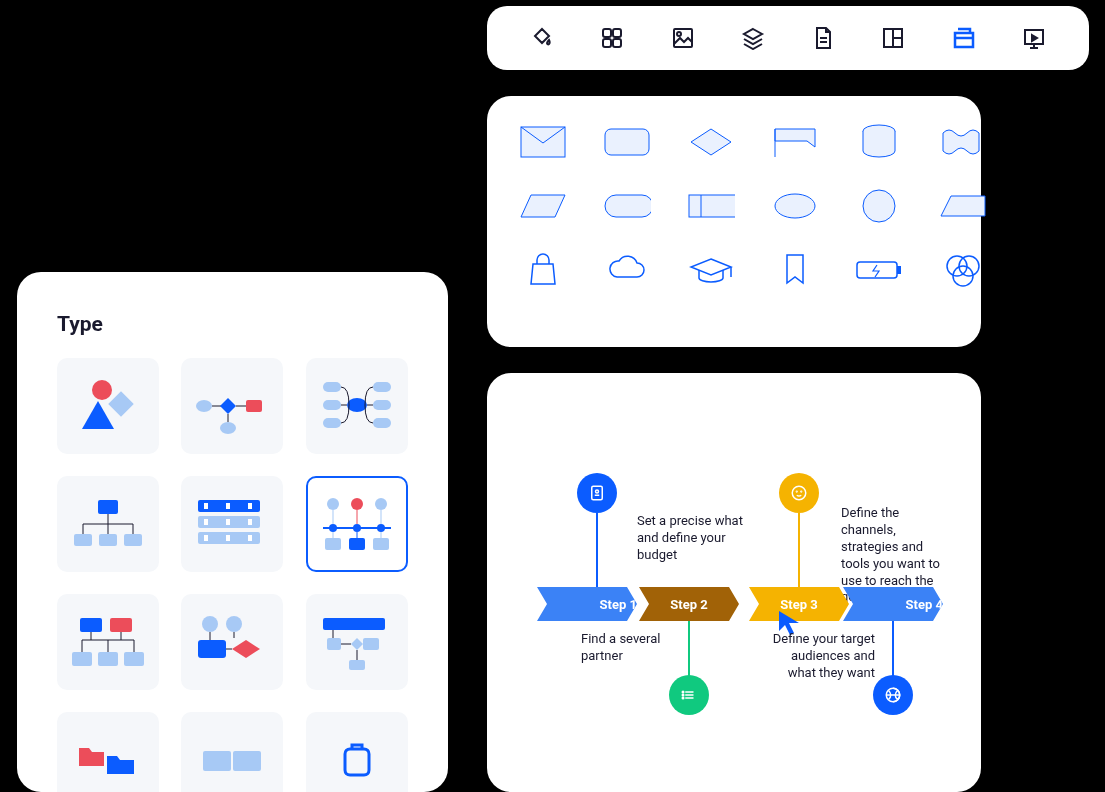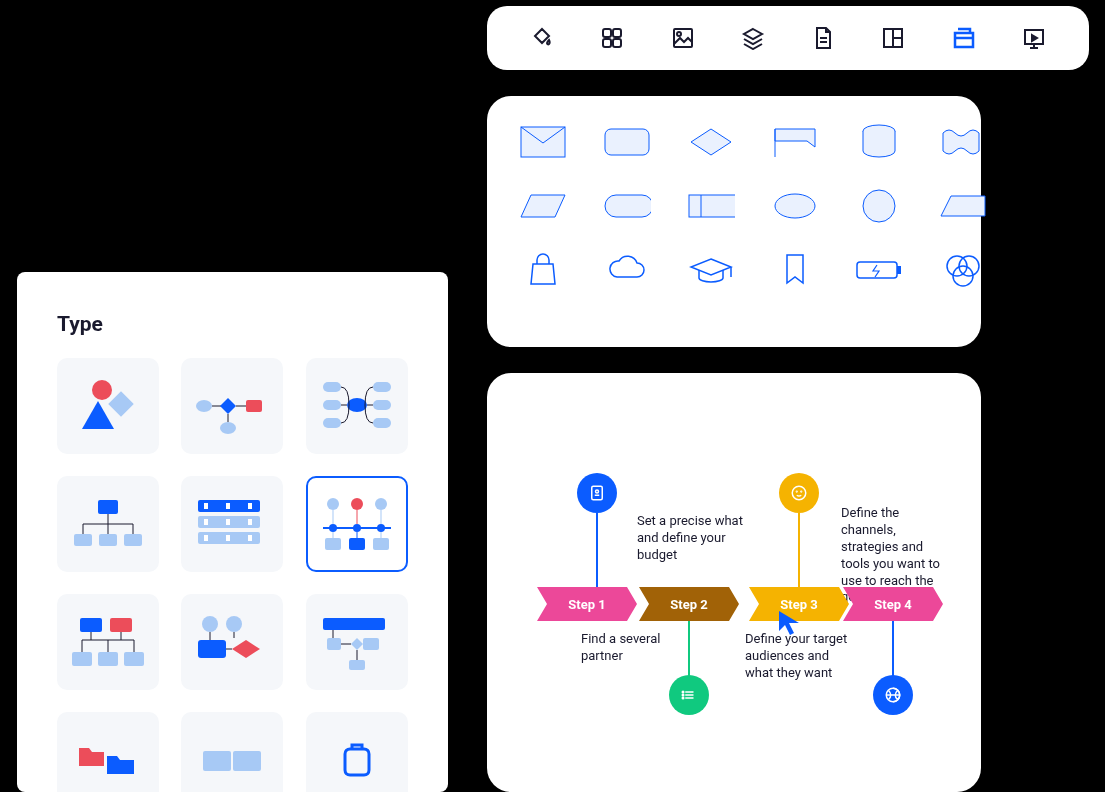--- a/index.html
+++ b/index.html
@@ -34,21 +34,21 @@
   color: #1a1a2e;
 }
 .toolbar-item.active { color: #0b5cff; }
 .type-panel {
   position: absolute;
   left: 17px;
   top: 272px;
   width: 431px;
   height: 520px;
   background: #fff;
-  border-radius: 8px;
+  border-radius: 24px;
   padding: 40px;
   overflow: hidden;
 }
 .type-title {
   font-size: 21px;
   font-weight: 700;
   color: #1a1a2e;
   margin-bottom: 22px;
 }
 .type-grid {
@@ -132,21 +132,21 @@
   height: 34px;
   width: 100px;
   color: #fff;
   font-size: 13px;
   font-weight: 700;
   display: flex;
   align-items: center;
   justify-content: center;
   clip-path: polygon(0 0, 90% 0, 100% 50%, 90% 100%, 0 100%, 10% 50%);
 }
-.arrow-step.blue { background: #ec4899; }
+.arrow-step.blue { background: #3b82f6; justify-content: flex-end; }
 .arrow-step.green { background: #a16207; }
 .arrow-step.yellow { background: #f5b301; }
 .step-desc {
   position: absolute;
   font-size: 13px;
   line-height: 1.3;
   color: #1a1a2e;
   width: 110px;
 }
 </style>
@@ -493,21 +493,21 @@
     <div class="arrow-step blue" style="left:326px; top:174px;">
       <span>Step 4</span>
     </div>
 
     <svg style="position:absolute; left:260px; top:196px;" width="28" height="28">
         <polygon points="2,2 2,22 8,16 13,26 17,24 12,14 22,14" fill="#0b5cff"></polygon>
       </svg>
 
     <div class="step-desc" style="left:24px; top:218px;margin-left:40px;">Find a several partner</div>
 
-    <div class="step-desc" style="left:228px; top:218px;">Define your target audiences and what they want</div>
+    <div class="step-desc" style="left:248px; top:218px;text-align:right;">Define your target audiences and what they want</div>
 
     <div class="vline" style="left:171px; top:208px; height:66px; color:#10c97f;"></div>
     <div class="step-circle green" style="left:152px; top:262px;">
       <svg width="18" height="18" viewBox="0 0 24 24" fill="none" stroke="#fff" stroke-width="2">
           <line x1="7" y1="8" x2="18" y2="8"></line>
           <line x1="7" y1="12" x2="18" y2="12"></line>
           <line x1="7" y1="16" x2="18" y2="16"></line>
           <circle cx="4" cy="8" r="1" fill="#fff"></circle>
           <circle cx="4" cy="12" r="1" fill="#fff"></circle>
           <circle cx="4" cy="16" r="1" fill="#fff"></circle>

